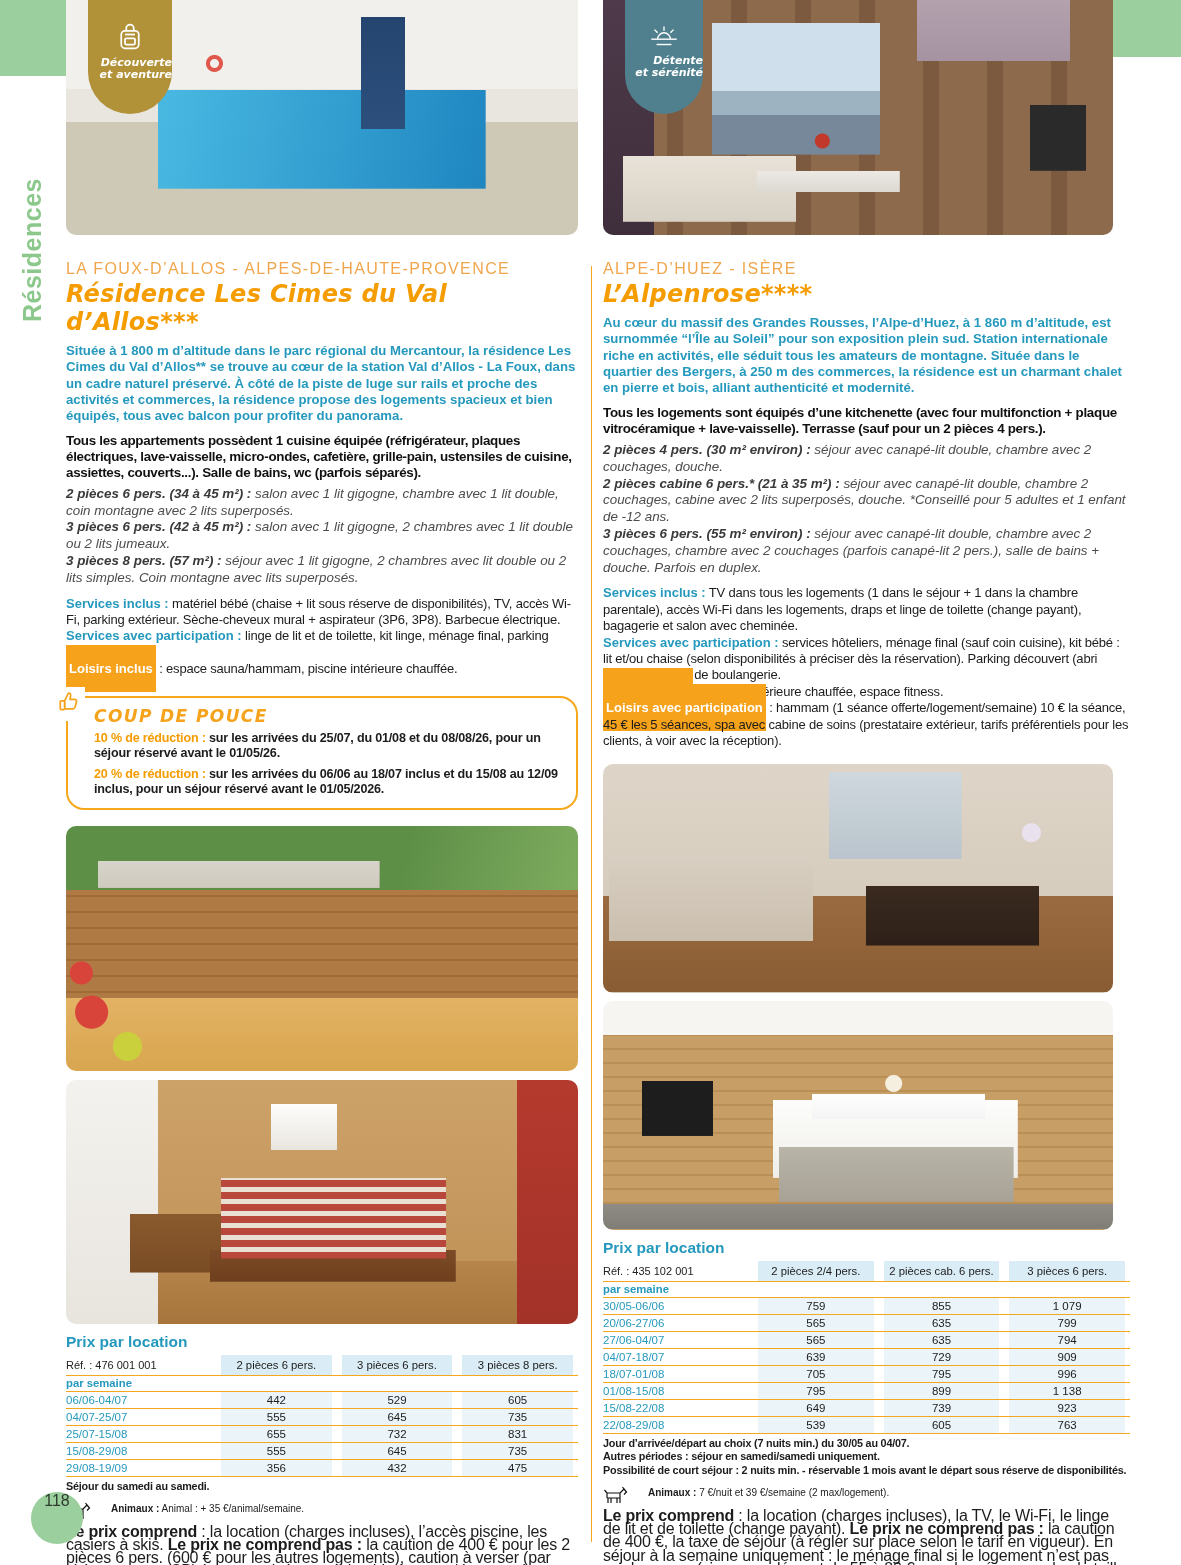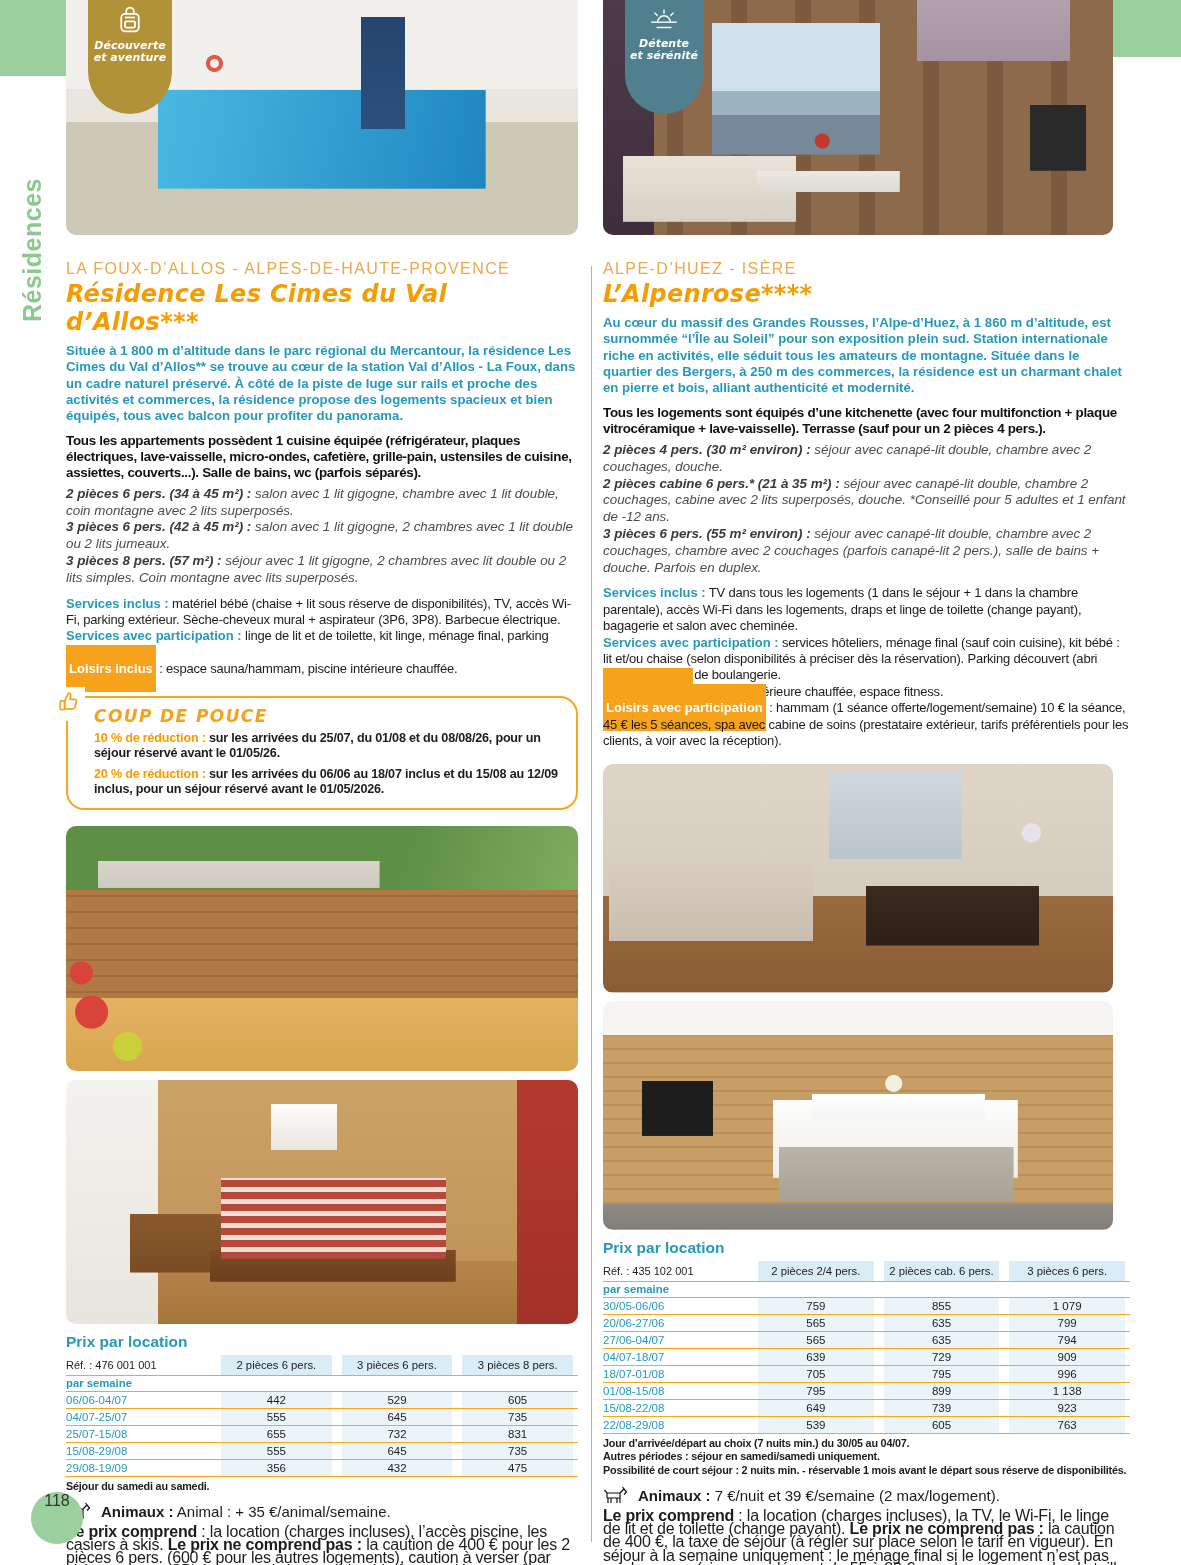--- a/index.html
+++ b/index.html
@@ -7,22 +7,22 @@
   body{width:1181px;height:1565px;position:relative;background:#fff;overflow:hidden;
        font-family:"Liberation Sans",sans-serif;color:#1c1c1c}
   .strip-tl{position:absolute;left:0;top:0;width:66px;height:76px;background:#9ccf9e}
   .block-tr{position:absolute;left:1113px;top:0;width:68px;height:57px;background:#9ccf9e}
   .sidebar-label{position:absolute;left:18px;top:322px;transform-origin:0 0;transform:rotate(-90deg);
        width:240px;font-size:25px;font-weight:bold;color:#8cc88c;letter-spacing:.5px}
   .col-divider{position:absolute;left:591px;top:266px;width:1px;height:1276px;background:#f6a81c}
   .page-num{position:absolute;left:31px;top:1492px;width:52px;height:52px;border-radius:50%;
        background:#9ccf9e;display:flex;justify-content:center;
        font-size:16px;color:#2e3a2e}
-  .badge{position:absolute;top:0;border-radius:0 0 44px 44px;color:#fff;text-align:center;
-       padding-top:5px}
+  .badge{position:absolute;top:0;border-radius:0 0 44px 44px;color:#fff;text-align:right;
+       padding-top:22px}
   .badge-gold{left:88px;width:84px;height:114px;background:#b29239}
   .badge-teal{left:625px;width:78px;height:114px;background:#50808e}
   .badge svg{display:block;margin:0 auto 5px}
   .badge-text{font-size:11px;font-style:italic;font-weight:bold;line-height:12px;
        font-family:"DejaVu Sans",sans-serif}
   .col{position:absolute;top:0}
   .col-left{left:66px;width:512px}
   .col-right{left:603px;width:527px}
   .photo{border-radius:10px;background-repeat:no-repeat}
   .photo-top{border-radius:0 0 10px 10px}
@@ -96,21 +96,21 @@
   .prow{display:grid;grid-template-columns:150px 1fr 1fr 1fr;align-items:stretch}
   .prow.data{border-bottom:1.5px solid #f6a81c;height:17px}
   .pref{font-size:11px;color:#222;display:flex;align-items:center}
   .pth{background:#daecf5;margin:0 5px;text-align:center;height:20px;line-height:20px;font-size:11.3px}
   .psem{grid-column:1/-1;border-top:1.5px solid #f6a81c;border-bottom:1.5px solid #f6a81c;
        color:#2599bd;font-weight:bold;height:17px;line-height:15px;font-size:11.3px}
   .pdate{color:#2599bd;line-height:16px}
   .pcell{background:#eaf4f9;margin:0 5px;text-align:center;line-height:16px}
   .notes{margin-top:3px}
   .note{font-size:10.8px;font-weight:bold;letter-spacing:-.2px;line-height:12.8px;margin-top:1px}
-  .animals{margin-top:9px;display:flex;align-items:center;gap:9px;font-size:15px;line-height:13px}
+  .animals{margin-top:9px;display:flex;align-items:flex-start;gap:19px;font-size:10px;line-height:13px}
   .an-label{font-weight:bold}
   .terms{margin:3px 0 0;font-size:16px;line-height:13.2px;letter-spacing:-.2px}
   .terms .b{font-weight:bold}
 </style>
 </head>
 <body>
 
 <div class="strip-tl"></div>
 <div class="block-tr"></div>
 <div class="sidebar-label">Résidences</div>

